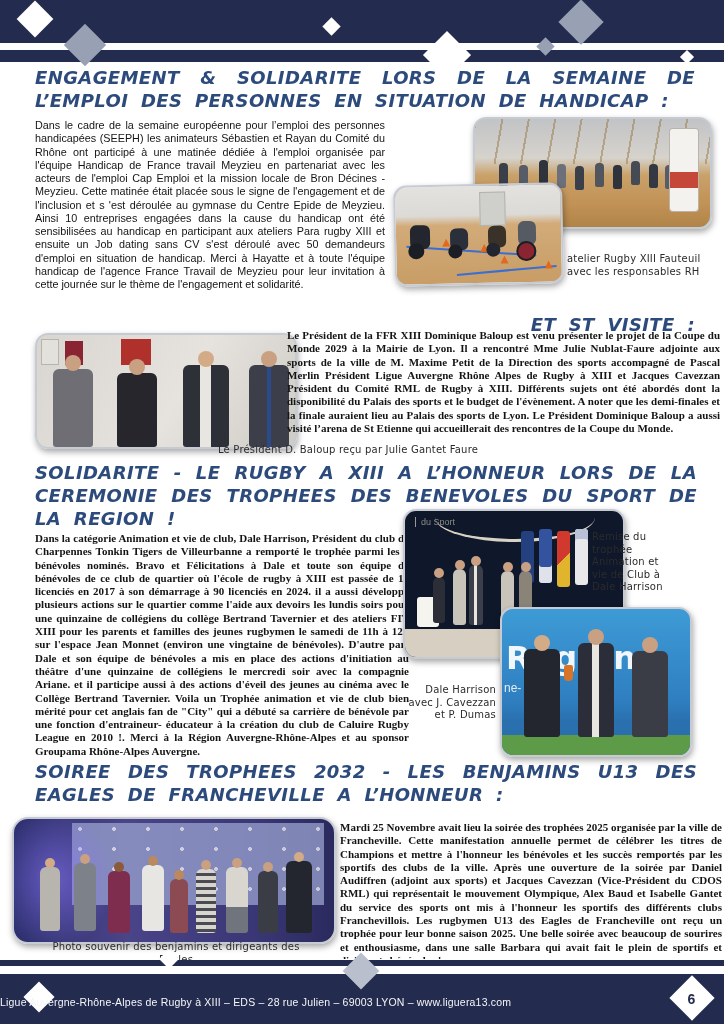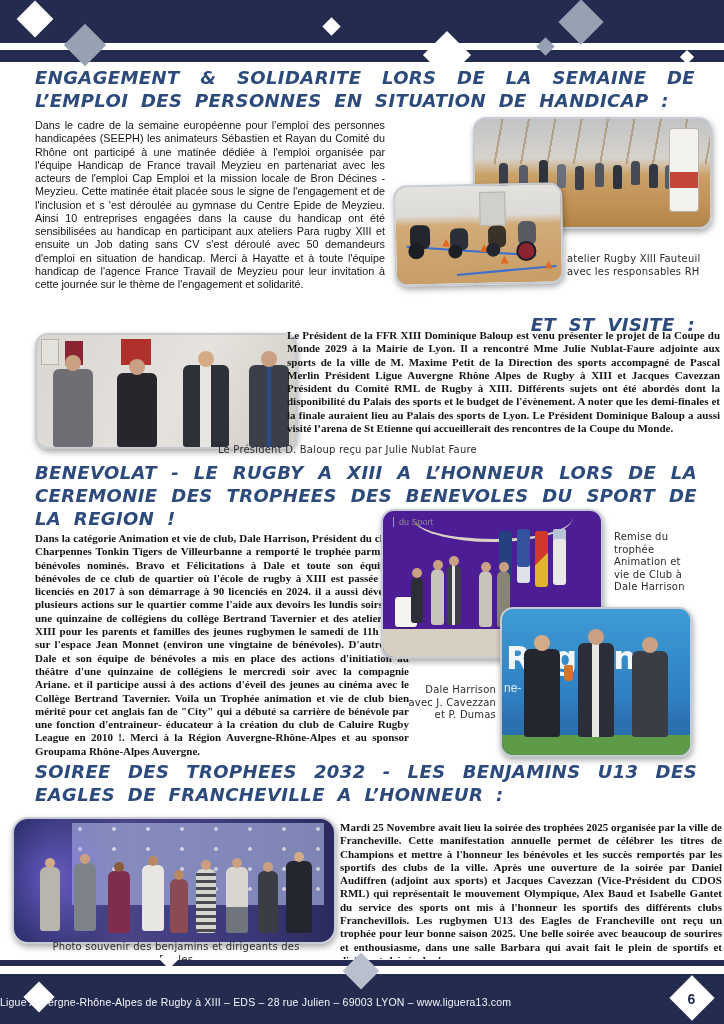--- a/index.html
+++ b/index.html
@@ -94,45 +94,45 @@
     <div class="abs" style="left:84px;top:4px;width:30px;height:26px;background:#b0302c;"></div>
     <div class="abs" style="left:4px;top:4px;width:16px;height:24px;background:#e3e1dc;border:1px solid #b9b4aa;"></div>
     <div class="fig big" style="--skin:#c9a081;left:16px;top:34px;width:40px;height:78px;background:#6e6e74;"></div>
     <div class="fig big" style="--skin:#c9a081;left:80px;top:38px;width:40px;height:74px;background:#26262c;"></div>
     <div class="fig big" style="--skin:#d4ab87;left:146px;top:30px;width:46px;height:82px;background:linear-gradient(90deg,#2e3038 38%,#e8e6e0 38% 60%,#2e3038 60%);"></div>
     <div class="fig big" style="--skin:#c9a081;left:212px;top:30px;width:40px;height:82px;background:linear-gradient(90deg,#3c3f4a 44%,#2a4a8c 44% 56%,#3c3f4a 56%);"></div>
   </div>
 
   <div class="body-serif" style="left:287px;top:329px;width:433px;height:116px;">Le Président de la FFR XIII Dominique Baloup est venu présenter le projet de la Coupe du Monde 2029 à la Mairie de Lyon. Il a rencontré Mme Julie Nublat-Faure adjointe aux sports de la ville de M. Maxime Petit de la Direction des sports accompagné de Pascal Merlin Président Ligue Auvergne Rhône Alpes de Rugby à XIII et Jacques Cavezzan Président du Comité RML de Rugby à XIII. Différents sujets ont été abordés dont la disponibilité du Palais des sports et le budget de l'évènement. A noter que les demi-finales et la finale auraient lieu au Palais des sports de Lyon. Le Président Dominique Baloup a aussi visité l’arena de St Etienne qui accueillerait des rencontres de la Coupe du Monde.</div>
 
-  <div class="cap" style="left:218px;top:444px;width:280px;">Le Président D. Baloup reçu par Julie Nublat Faure</div>
+  <div class="cap" style="left:218px;top:444px;width:280px;">Le Président D. Baloup reçu par Julie Gantet Faure</div>
 
-  <div class="h-title" style="left:35px;top:461px;width:662px;">BENEVOLAT - LE RUGBY A XIII A L’HONNEUR LORS DE LA CEREMONIE DES TROPHEES DES BENEVOLES DU SPORT DE LA REGION !</div>
+  <div class="h-title" style="left:35px;top:461px;width:662px;">SOLIDARITE - LE RUGBY A XIII A L’HONNEUR LORS DE LA CEREMONIE DES TROPHEES DES BENEVOLES DU SPORT DE LA REGION !</div>
 
   <div class="body-serif" style="left:35px;top:532px;width:374px;height:226px;">
     <span>Dans la catégorie Animation et vie de club, </span><b>Dale Harrison</b><span>, Président du club de Charpennes Tonkin Tigers de Villeurbanne a remporté le trophée parmi les 3 bénévoles nominés. Bravo et Félicitations à Dale et toute son équipe de bénévoles de ce club de quartier où l'école de rugby à XIII est passée de 10 licenciés en 2017 à son démarrage à 90 licenciés en 2024. il a aussi développé plusieurs actions sur le quartier comme l'aide aux devoirs les lundis soirs pour une quinzaine de collégiens du collège Bertrand Tavernier et des ateliers FIT XIII pour les parents et familles des jeunes rugbymen le samedi de 11h à 12h sur l'espace Jean Monnet (environ une vingtaine de bénévoles). D'autre part Dale et son équipe de bénévoles a mis en place des actions d'initiation au théâtre d'une quinzaine de collégiens le mercredi soir avec la compagnie Ariane. et il participe aussi à des actions d'éveil des jeunes au cinéma avec le Collège Bertrand Tavernier. Voila un Trophée animation et vie de club bien mérité pour cet anglais fan de "City" qui a débuté sa carrière de bénévole par une fonction d'entraineur- éducateur à la création du club de Caluire Rugby League en 2010 !. Merci à la Région Auvergne-Rhône-Alpes et au sponsor Groupama Rhône-Alpes Auvergne.</span>
   </div>
 
-  <div class="photo" style="left:381px;top:509px;width:218px;height:146px;background:#4c1d95;">
+  <div class="photo" style="left:403px;top:509px;width:218px;height:146px;background:#0f172a;">
     <div class="abs" style="left:30px;top:-18px;width:160px;height:46px;border-bottom:3px solid #d8d2c4;border-radius:50%;"></div>
     <span class="abs" style="left:10px;top:6px;font-size:9px;color:#8b8b86;border-left:1px solid #9a9a94;padding-left:5px;">du Sport</span>
     <div class="abs" style="left:0;bottom:0;width:100%;height:28px;background:#d6cfc2;"></div>
     <div class="abs" style="left:116px;top:20px;width:13px;height:52px;border-radius:3px;background:#24407e;"></div>
     <div class="abs" style="left:134px;top:18px;width:13px;height:54px;border-radius:3px;background:#33539e;box-shadow:inset 0 -16px 0 #dfe2ea;"></div>
     <div class="abs" style="left:152px;top:20px;width:13px;height:56px;border-radius:3px;background:linear-gradient(135deg,#d2392e 50%,#e0b42c 50%);"></div>
     <div class="abs" style="left:170px;top:18px;width:13px;height:56px;border-radius:3px;background:#e8e8ea;box-shadow:inset 0 10px 0 #b9c2d6;"></div>
     <div class="abs" style="left:12px;top:86px;width:22px;height:30px;background:#f6f4ee;border-radius:3px;box-shadow:0 1px 2px rgba(0,0,0,.3);"></div>
     <div class="fig" style="left:28px;top:66px;width:12px;height:46px;background:#2b2e36;"></div>
     <div class="fig" style="left:48px;top:58px;width:13px;height:56px;background:#c9c4ba;"></div>
     <div class="fig" style="left:64px;top:54px;width:14px;height:60px;background:linear-gradient(90deg,#3a3f4a 38%,#e8e6e0 38% 58%,#3a3f4a 58%);"></div>
     <div class="fig" style="left:96px;top:60px;width:13px;height:56px;background:#c9c4ba;"></div>
     <div class="fig" style="left:114px;top:60px;width:13px;height:56px;background:#8a8478;"></div>
   </div>
 
-  <div class="cap" style="left:614px;top:531px;width:74px;">Remise du trophée Animation et vie de Club à Dale Harrison</div>
+  <div class="cap" style="left:592px;top:531px;width:74px;">Remise du trophée Animation et vie de Club à Dale Harrison</div>
 
   <div class="photo" style="left:500px;top:607px;width:188px;height:146px;z-index:3;background:linear-gradient(180deg,#3e9bd6 0%,#2f7fc0 62%,#2a6fae 78%);">
     <span class="abs" style="left:4px;top:30px;font-size:32px;font-weight:700;color:rgba(255,255,255,.93);letter-spacing:1px;font-family:'DejaVu Sans',sans-serif;">Région</span>
     <span class="abs" style="left:2px;top:72px;font-size:12px;color:rgba(255,255,255,.85);">ne-</span>
     <div class="abs" style="left:0;bottom:0;width:100%;height:20px;background:#5d9b49;"></div>
     <div class="fig big" style="--skin:#d4ab87;left:22px;top:40px;width:36px;height:88px;background:#23262e;"></div>
     <div class="fig big" style="--skin:#c9a081;left:76px;top:34px;width:36px;height:94px;background:linear-gradient(90deg,#2b2e38 40%,#e8e6e0 40% 58%,#2b2e38 58%);"></div>
     <div class="fig big" style="--skin:#c9a081;left:130px;top:42px;width:36px;height:86px;background:#3a3d46;"></div>
     <div class="abs" style="left:62px;top:56px;width:9px;height:16px;border-radius:2px 2px 4px 4px;background:#d8742a;"></div>
   </div>

